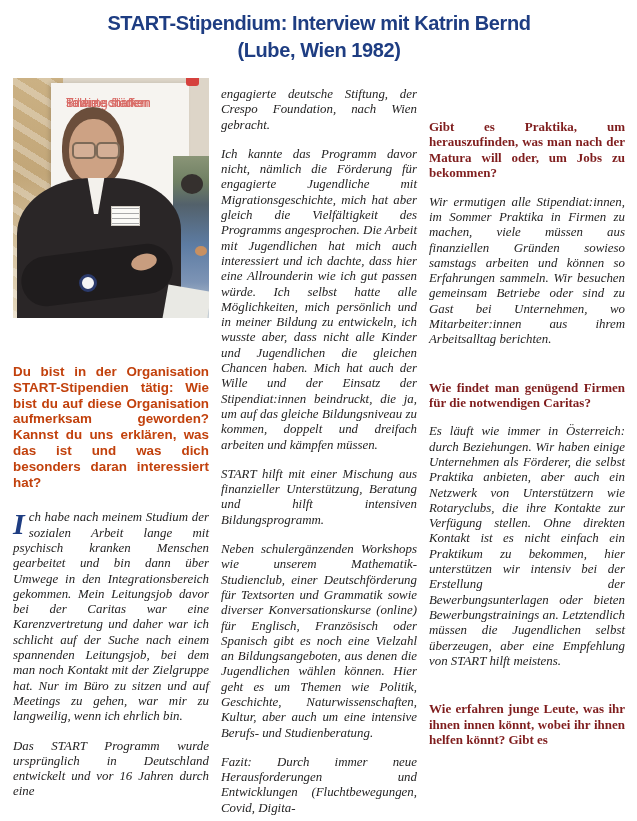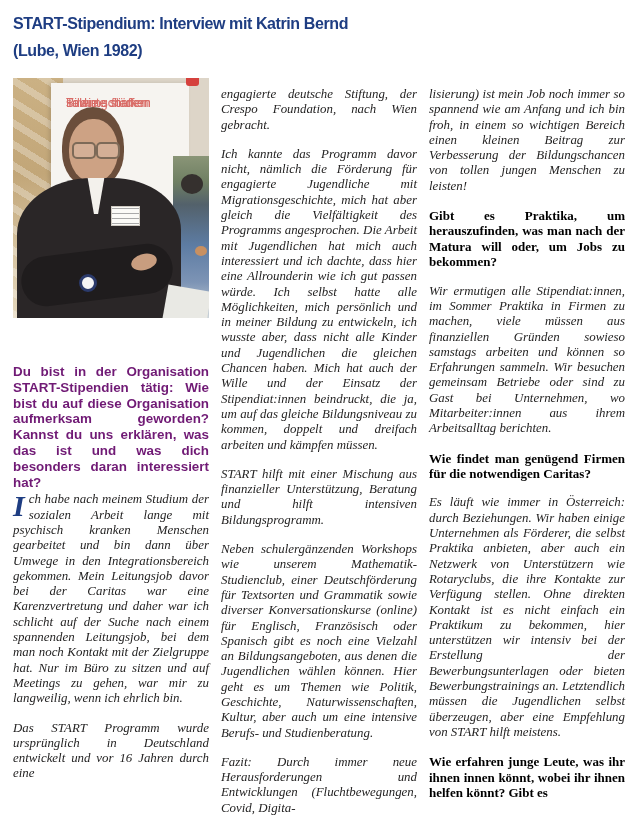--- a/index.html
+++ b/index.html
@@ -6,46 +6,47 @@
   .page{
     position:relative;
     width:637px;height:821px;
     background:#ffffff;
     overflow:hidden;
     box-sizing:border-box;
     padding:10px 12px 0 13px;
   }
   .title{
     margin:0 0 14px 0;
+    text-align:center;
     font-family:"Liberation Sans",sans-serif;
     font-weight:bold;
-    font-size:16px;
+    font-size:20px;
     line-height:27px;
     letter-spacing:-0.4px;
     color:#1e3d82;
   }
   .cols{display:flex;gap:12px;align-items:flex-start;}
   .col{width:196px;box-sizing:border-box;}
   .col.mid,.col.right{padding-top:9px;}
   p{margin:0 0 14px 0;}
   .body{
     font-family:"Liberation Serif",serif;
     font-size:12.9px;line-height:15.3px;
     color:#242323;text-align:justify;font-style:italic;
   }
   .q-blue{
     font-family:"Liberation Sans",sans-serif;
     font-weight:bold;font-size:13.4px;line-height:15.8px;
-    color:#701a75;text-align:justify;
-    margin-top:46px;margin-bottom:2px;
+    color:#c2410c;text-align:justify;
+    margin-top:46px;margin-bottom:20px;
   }
   .q-dark{
     font-family:"Liberation Serif",serif;
     font-weight:bold;font-size:13px;line-height:15.4px;
-    color:#000000;text-align:justify;
+    color:#7f1d1d;text-align:justify;margin-top:32px;
   }
   .dropcap{
     float:left;
     font-family:"Liberation Serif",serif;
     font-weight:bold;
     font-size:30px;line-height:26px;
     color:#1e3d82;
     margin:1px 4px 0 0;
   }
   
@@ -155,21 +156,20 @@
 
     <div class="col mid">
       <p class="body">engagierte deutsche Stiftung, der Crespo Foundation, nach Wien gebracht.</p>
       <p class="body">Ich kannte das Programm davor nicht, nämlich die Förderung für engagierte Jugendliche mit Migrationsgeschichte, mich hat aber gleich die Vielfältigkeit des Programms angesprochen. Die Arbeit mit Jugendlichen hat mich auch interessiert und ich dachte, dass hier eine Allrounderin wie ich gut passen würde. Ich selbst hatte alle Möglichkeiten, mich persönlich und in meiner Bildung zu entwickeln, ich wusste aber, dass nicht alle Kinder und Jugendlichen die gleichen Chancen haben. Mich hat auch der Wille und der Einsatz der Stipendiat:innen beindruckt, die ja, um auf das gleiche Bildungsniveau zu kommen, doppelt und dreifach arbeiten und kämpfen müssen.</p>
       <p class="body">START hilft mit einer Mischung aus finanzieller Unterstützung, Beratung und hilft intensiven Bildungsprogramm.</p>
       <p class="body">Neben schulergänzenden Workshops wie unserem Mathematik-Studienclub, einer Deutschförderung für Textsorten und Grammatik sowie diverser Konversationskurse (online) für Englisch, Französisch oder Spanisch gibt es noch eine Vielzahl an Bildungsangeboten, aus denen die Jugendlichen wählen können. Hier geht es um Themen wie Politik, Geschichte, Naturwissenschaften, Kultur, aber auch um eine intensive Berufs- und Studienberatung.</p>
       <p class="body">Fazit: Durch immer neue Herausforderungen und Entwicklungen (Fluchtbewegungen, Covid, Digita-</p>
     </div>
 
     <div class="col right">
-      <p class="body">lisierung) ist mein Job noch immer so spannend wie am Anfang und ich bin froh, in einem so wichtigen Bereich einen kleinen Beitrag zur Verbesserung der Bildungschancen von tollen jungen Menschen zu leisten!</p>
       <p class="q-dark">Gibt es Praktika, um herauszufinden, was man nach der Matura will oder, um Jobs zu bekommen?</p>
       <p class="body">Wir ermutigen alle Stipendiat:innen, im Sommer Praktika in Firmen zu machen, viele müssen aus finanziellen Gründen sowieso samstags arbeiten und können so Erfahrungen sammeln. Wir besuchen gemeinsam Betriebe oder sind zu Gast bei Unternehmen, wo Mitarbeiter:innen aus ihrem Arbeitsalltag berichten.</p>
       <p class="q-dark">Wie findet man genügend Firmen für die notwendigen Caritas?</p>
       <p class="body">Es läuft wie immer in Österreich: durch Beziehungen. Wir haben einige Unternehmen als Förderer, die selbst Praktika anbieten, aber auch ein Netzwerk von Unterstützern wie Rotaryclubs, die ihre Kontakte zur Verfügung stellen. Ohne direkten Kontakt ist es nicht einfach ein Praktikum zu bekommen, hier unterstützen wir intensiv bei der Erstellung der Bewerbungsunterlagen oder bieten Bewerbungstrainings an. Letztendlich müssen die Jugendlichen selbst überzeugen, aber eine Empfehlung von START hilft meistens.</p>
       <p class="q-dark">Wie erfahren junge Leute, was ihr ihnen innen könnt, wobei ihr ihnen helfen könnt? Gibt es</p>
     </div>
 
   </div>
 </div>
 

